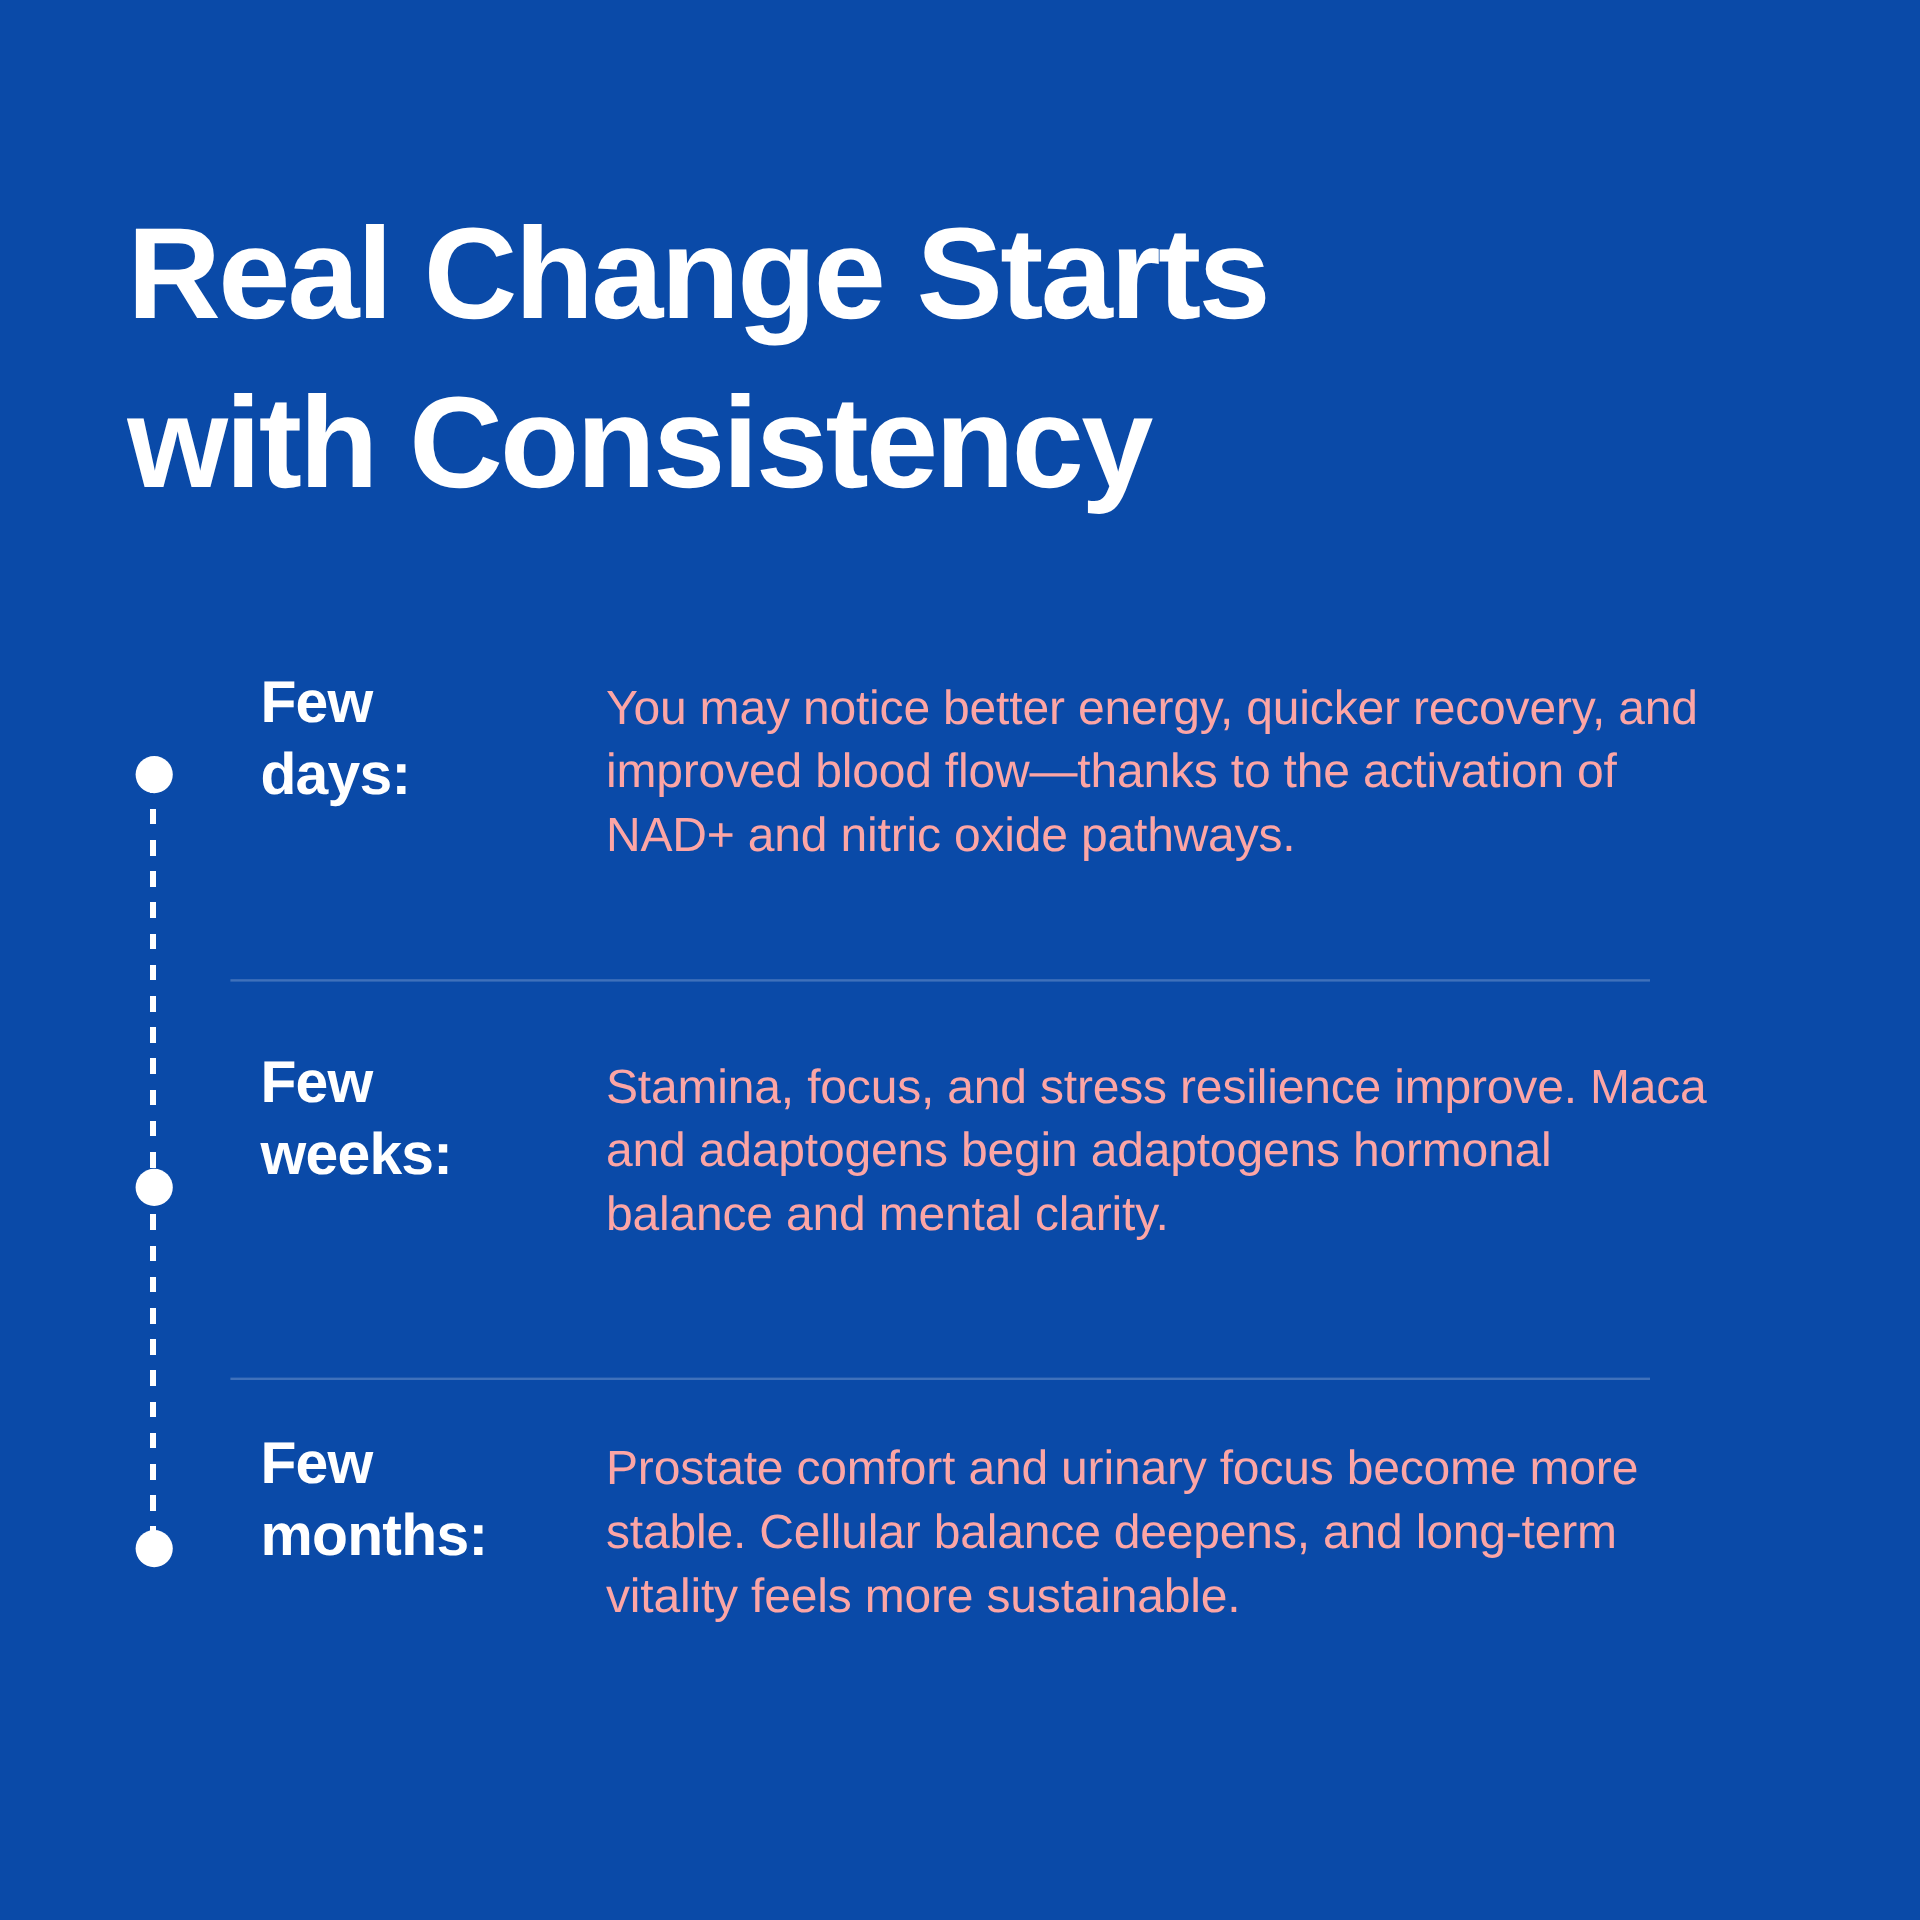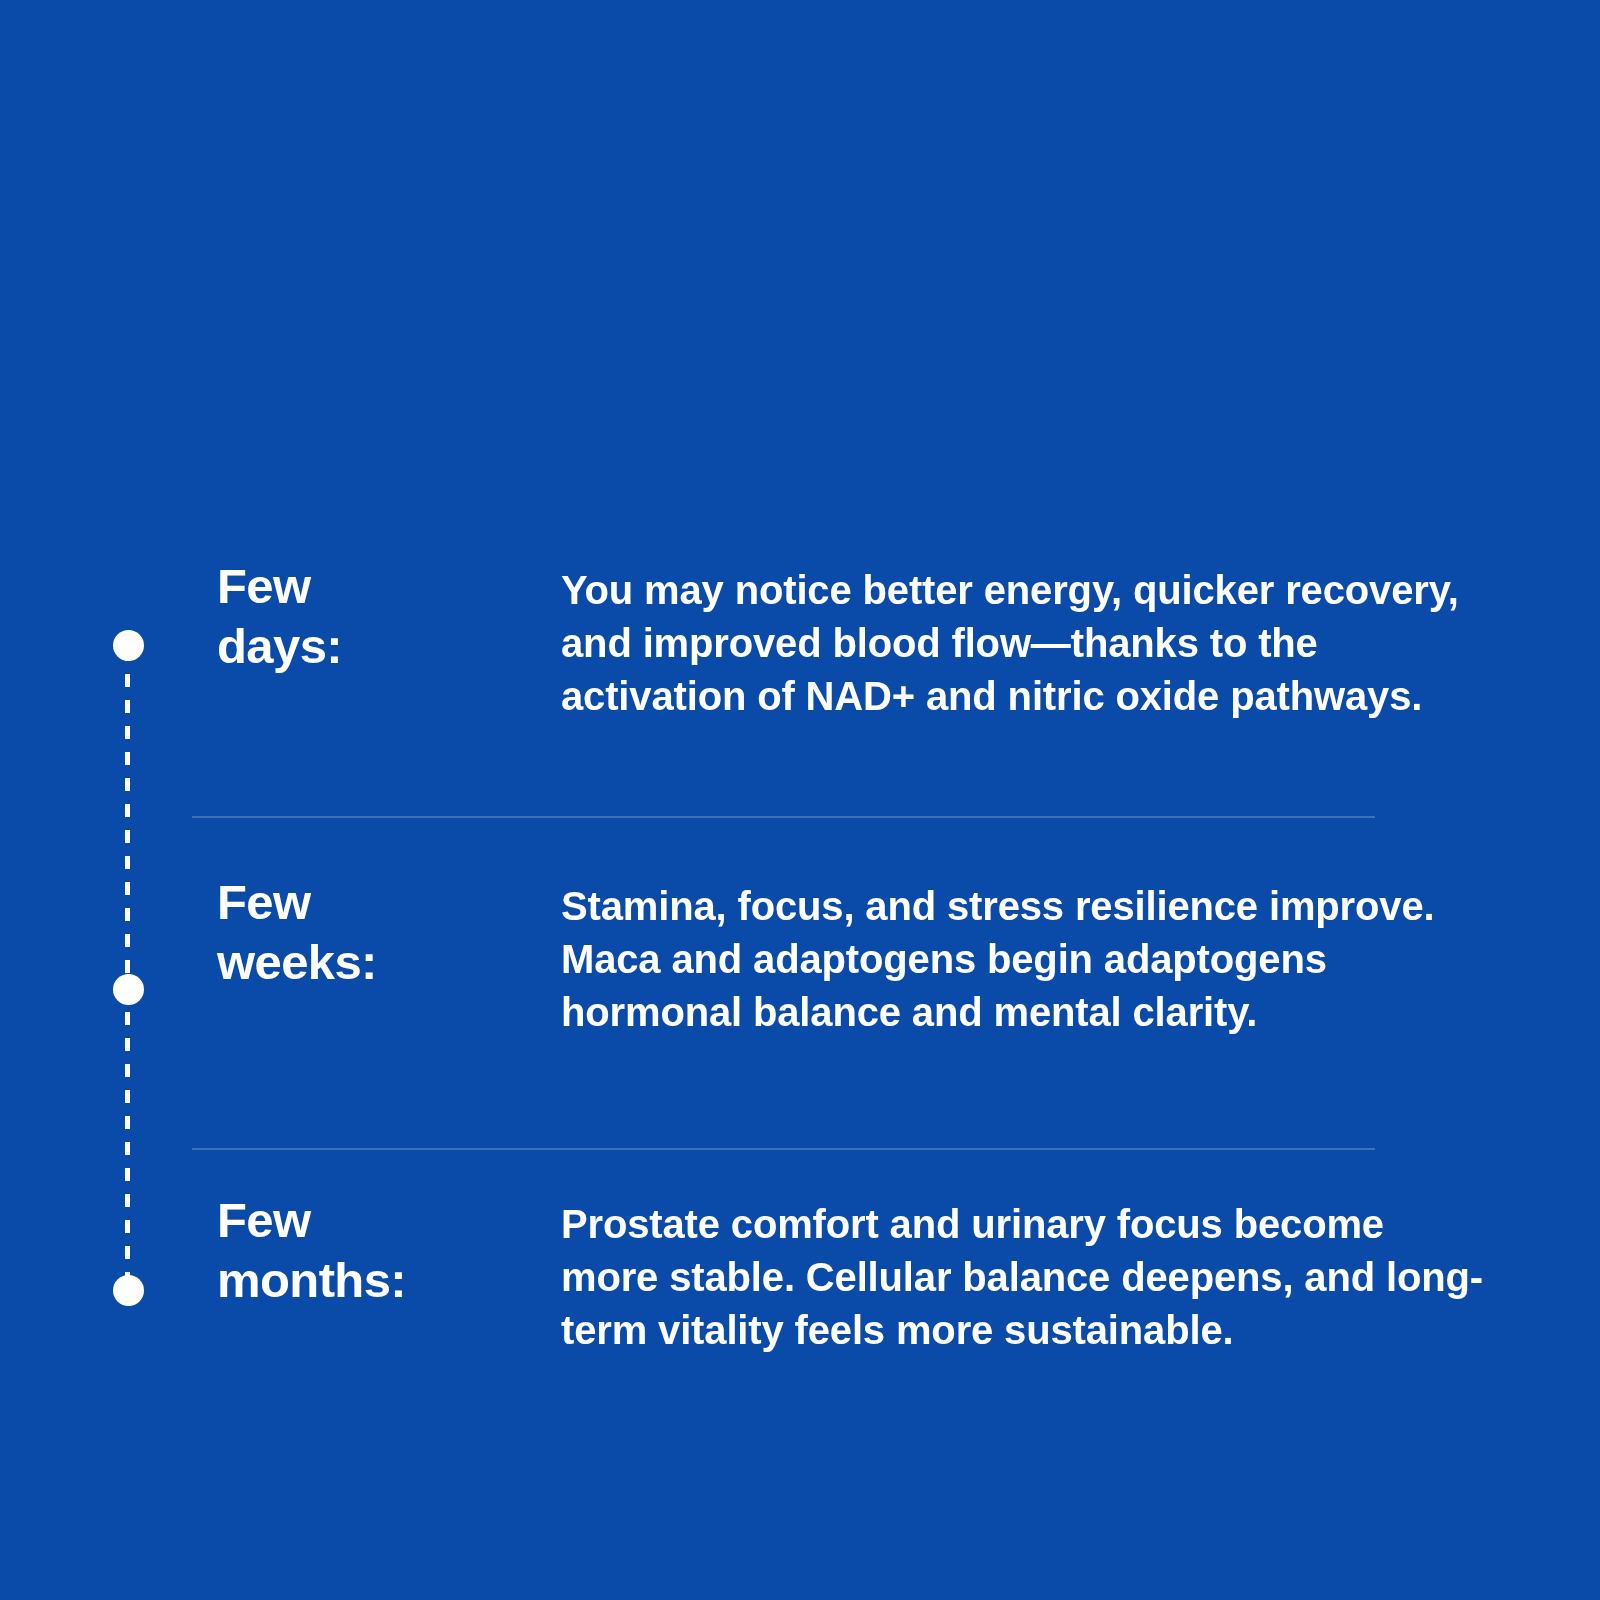--- a/index.html
+++ b/index.html
@@ -89,46 +89,48 @@
     font-size: 49px;
     font-weight: 700;
     line-height: 1.23;
     letter-spacing: -0.6px;
     white-space: pre-line;
     margin-left: 25px;
   }
 
   .row-body {
     position: absolute;
-    left: 561px;
+    left: 505px;
     top: 8px;
     width: 930px;
-    color: #ffffff;
+    color: #fca5a5;
     font-size: 40px;
-    font-weight: 700;
+    font-weight: 400;
     line-height: 1.33;
     letter-spacing: -0.15px;
   }
 
   
   .divider {
     position: absolute;
     left: 192px;
     width: 1183px;
     height: 2px;
     background: rgba(255, 255, 255, 0.22);
   }
   .divider.v1 { top: 816px; }
   .divider.v2 { top: 1148px; }
 </style>
 </head>
 <body>
 
 <div id="page">
 
+  <h1 class="headline">Real Change Starts
+with Consistency</h1>
 
   <div class="rail">
     <div class="rail-dash"></div>
     <div class="rail-dot d1"></div>
     <div class="rail-dot d2"></div>
     <div class="rail-dot d3"></div>
   </div>
 
   <div class="row r1">
     <div class="row-label">Few

